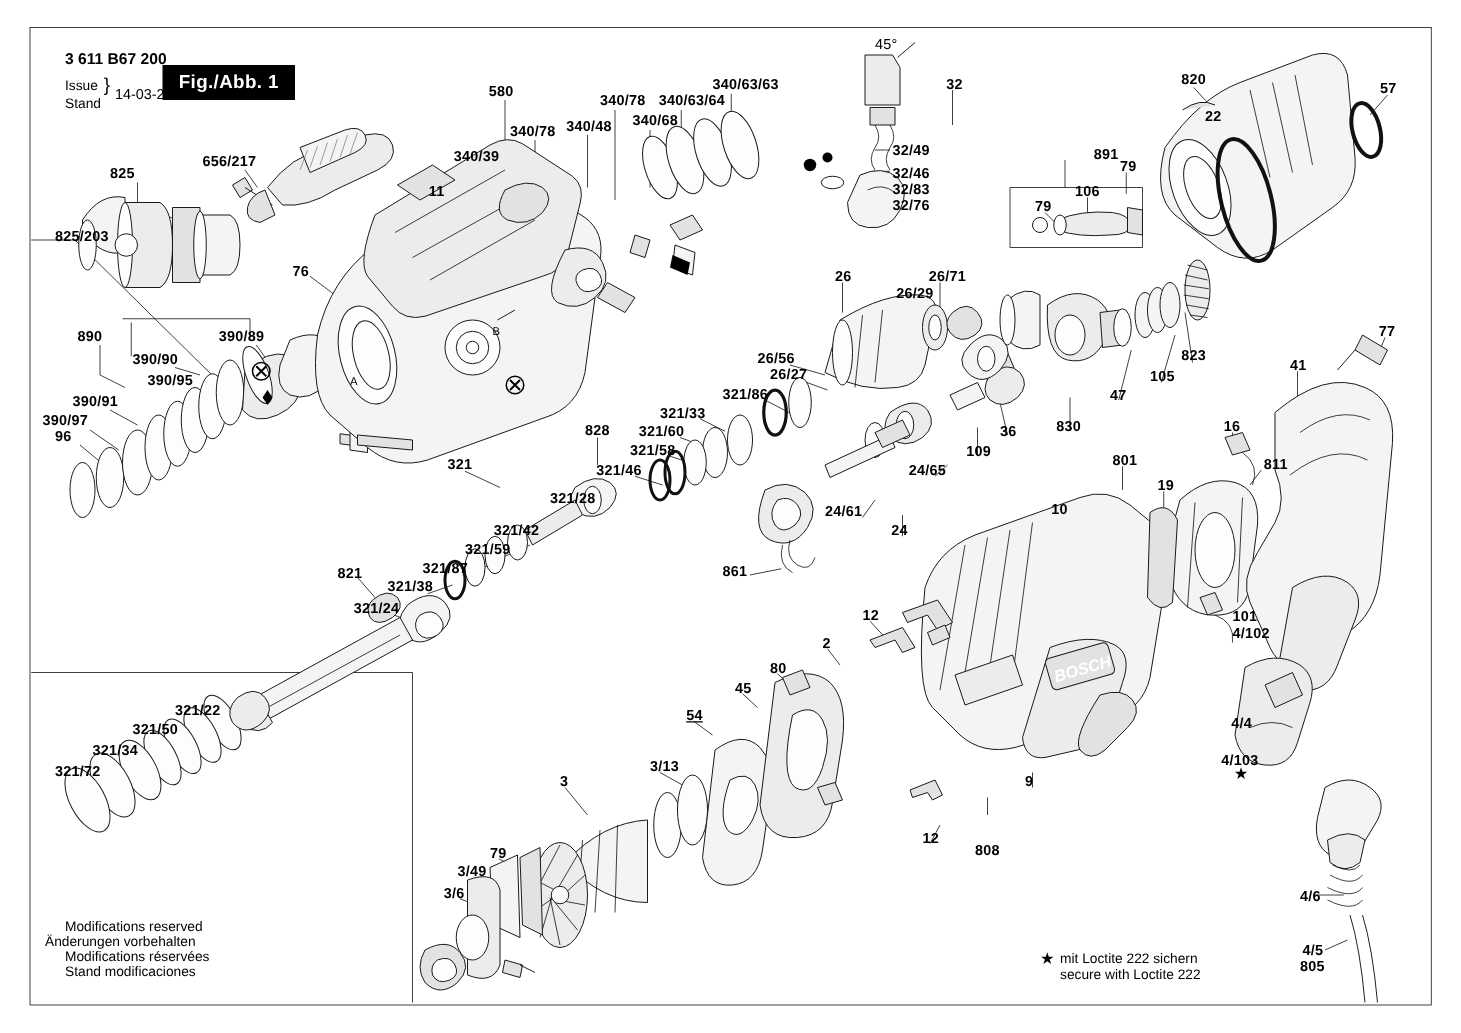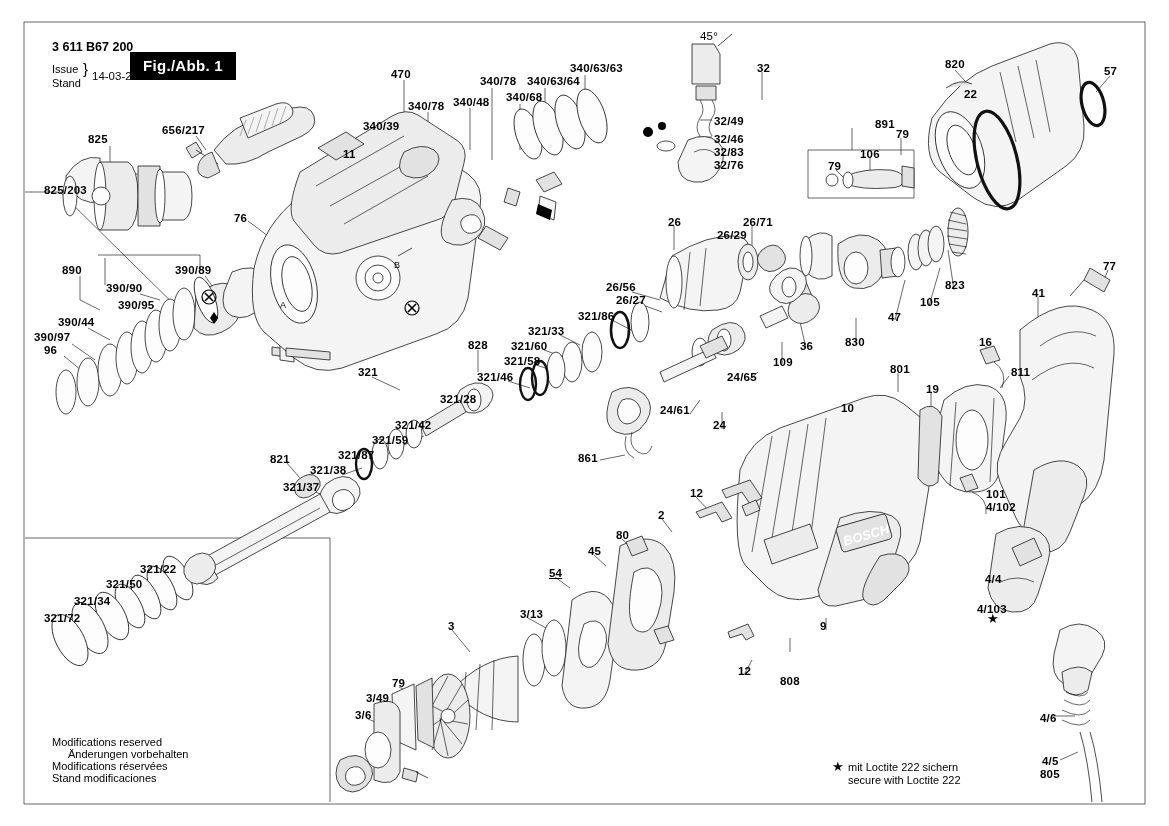--- a/index.html
+++ b/index.html
@@ -30,21 +30,21 @@
   <div class="hdr" style="left:52px;top:40px;font-weight:bold;">3 611 B67 200</div>
   <div class="hdr" style="left:52px;top:62px;font-size:11px;">Issue</div>
   <div class="hdr" style="left:52px;top:76px;font-size:11px;">Stand</div>
   <div class="hdr" style="left:83px;top:62px;font-size:15px;">}</div>
   <div class="hdr" style="left:92px;top:69px;font-size:11.5px;">14-03-27</div>
   <div class="figbox">
       <span>Fig./Abb. 1</span>
     </div>
 
   <div class="foot" style="left:52px;top:736px;">Modifications reserved</div>
-  <div class="foot" style="left:68px;top:748px;">Änderungen vorbehalten</div>
+  <div class="foot" style="left:36px;top:748px;">Änderungen vorbehalten</div>
   <div class="foot" style="left:52px;top:760px;">Modifications réservées</div>
   <div class="foot" style="left:52px;top:772px;">Stand modificaciones</div>
 
   <div class="star" style="left:832px;top:760px;">★</div>
   <div class="foot" style="left:848px;top:761px;">mit Loctite 222 sichern</div>
   <div class="foot" style="left:848px;top:774px;">secure with Loctite 222</div>
   <div class="star" style="left:987px;top:612px;">★</div>
   <div class="lbl" style="left:700px;top:30px;font-weight:normal;">45°</div>
 
   <svg viewBox="0 0 1169 826">
@@ -472,26 +472,26 @@
   </svg>
 
   <div id="callouts">
       <div class="lbl" style="left: 88px; top: 133px;">825</div>
       <div class="lbl" style="left: 44px; top: 184px;">825/203</div>
       <div class="lbl" style="left: 162px; top: 124px;">656/217</div>
       <div class="lbl" style="left: 62px; top: 264px;">890</div>
       <div class="lbl" style="left: 175px; top: 264px;">390/89</div>
       <div class="lbl" style="left: 106px; top: 282px;">390/90</div>
       <div class="lbl" style="left: 118px; top: 299px;">390/95</div>
-      <div class="lbl" style="left: 58px; top: 316px;">390/44</div>
+      <div class="lbl" style="left: 58px; top: 316px;">390/91</div>
       <div class="lbl" style="left: 34px; top: 331px;">390/97</div>
       <div class="lbl" style="left: 44px; top: 344px;">96</div>
       <div class="lbl" style="left: 234px; top: 212px;">76</div>
       <div class="lbl" style="left: 343px; top: 148px;">11</div>
-      <div class="lbl" style="left: 391px; top: 68px;">470</div>
+      <div class="lbl" style="left: 391px; top: 68px;">580</div>
       <div class="lbl" style="left: 363px; top: 120px;">340/39</div>
       <div class="lbl" style="left: 408px; top: 100px;">340/78</div>
       <div class="lbl" style="left: 453px; top: 96px;">340/48</div>
       <div class="lbl" style="left: 480px; top: 75px;">340/78</div>
       <div class="lbl" style="left: 506px; top: 91px;">340/68</div>
       <div class="lbl" style="left: 527px; top: 75px;">340/63/64</div>
       <div class="lbl" style="left: 570px; top: 62px;">340/63/63</div>
       <div class="lbl" style="left: 757px; top: 62px;">32</div>
       <div class="lbl" style="left: 714px; top: 115px;">32/49</div>
       <div class="lbl" style="left: 714px; top: 133px;">32/46</div>
@@ -521,21 +521,21 @@
       <div class="lbl" style="left: 504px; top: 355px;">321/58</div>
       <div class="lbl" style="left: 477px; top: 371px;">321/46</div>
       <div class="lbl" style="left: 468px; top: 339px;">828</div>
       <div class="lbl" style="left: 358px; top: 366px;">321</div>
       <div class="lbl" style="left: 440px; top: 393px;">321/28</div>
       <div class="lbl" style="left: 395px; top: 419px;">321/42</div>
       <div class="lbl" style="left: 372px; top: 434px;">321/59</div>
       <div class="lbl" style="left: 338px; top: 449px;">321/87</div>
       <div class="lbl" style="left: 270px; top: 453px;">821</div>
       <div class="lbl" style="left: 310px; top: 464px;">321/38</div>
-      <div class="lbl" style="left: 283px; top: 481px;">321/37</div>
+      <div class="lbl" style="left: 283px; top: 481px;">321/24</div>
       <div class="lbl" style="left: 140px; top: 563px;">321/22</div>
       <div class="lbl" style="left: 106px; top: 578px;">321/50</div>
       <div class="lbl" style="left: 74px; top: 595px;">321/34</div>
       <div class="lbl" style="left: 44px; top: 612px;">321/72</div>
       <div class="lbl" style="left: 578px; top: 452px;">861</div>
       <div class="lbl" style="left: 660px; top: 404px;">24/61</div>
       <div class="lbl" style="left: 727px; top: 371px;">24/65</div>
       <div class="lbl" style="left: 713px; top: 419px;">24</div>
       <div class="lbl" style="left: 841px; top: 402px;">10</div>
       <div class="lbl" style="left: 890px; top: 363px;">801</div>

